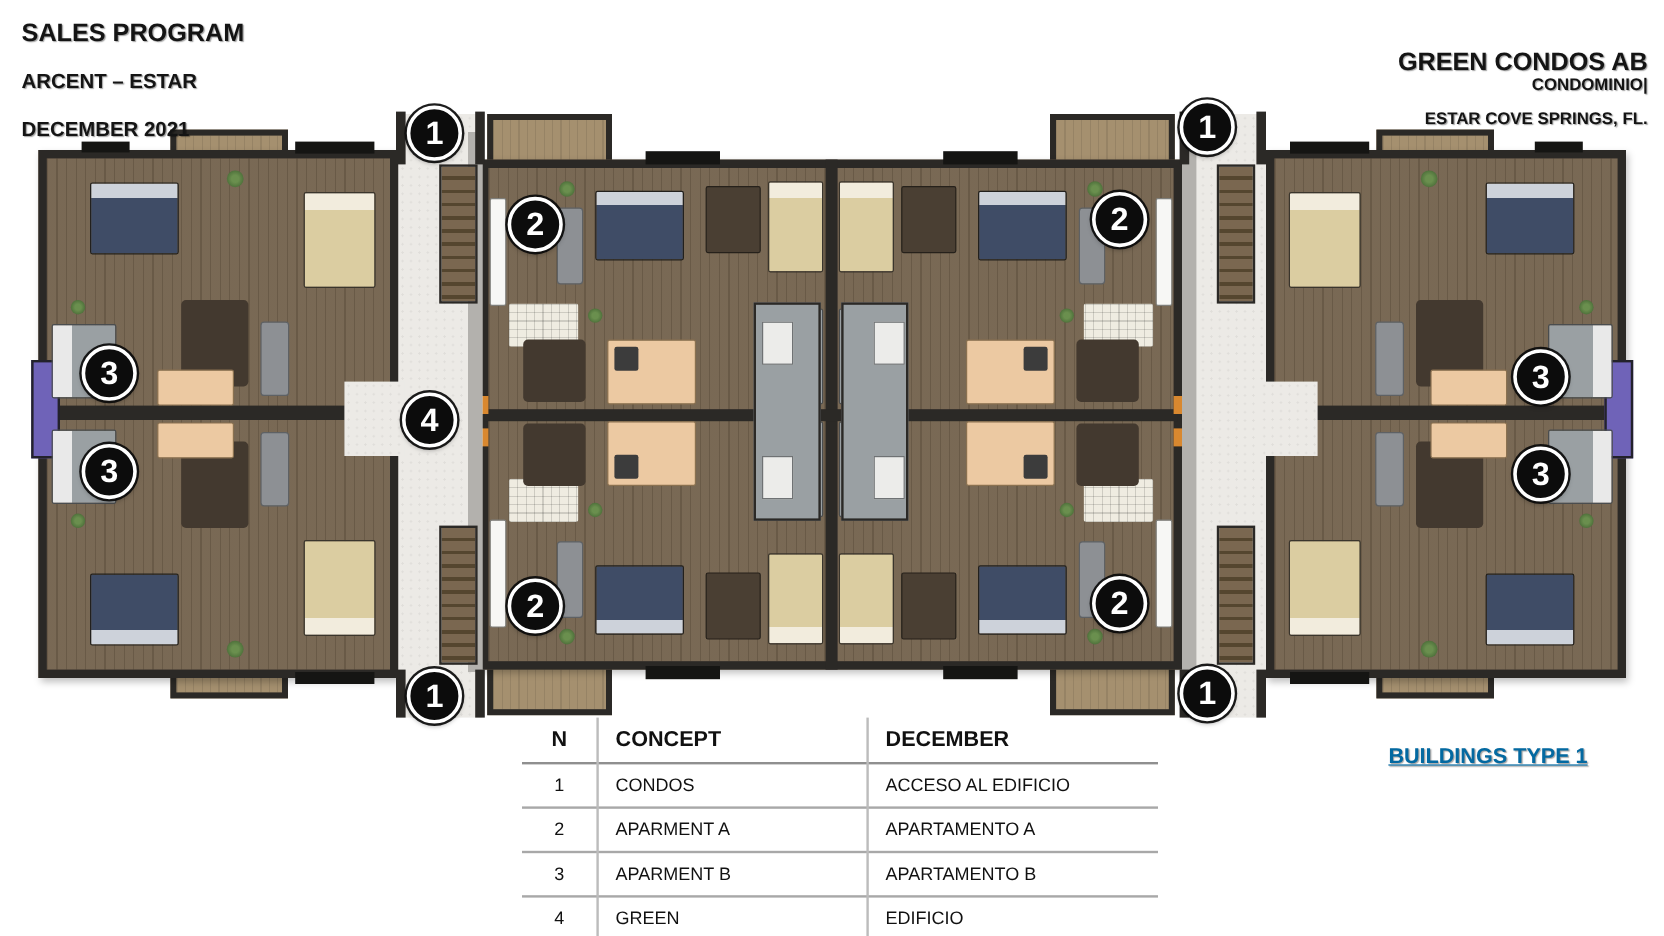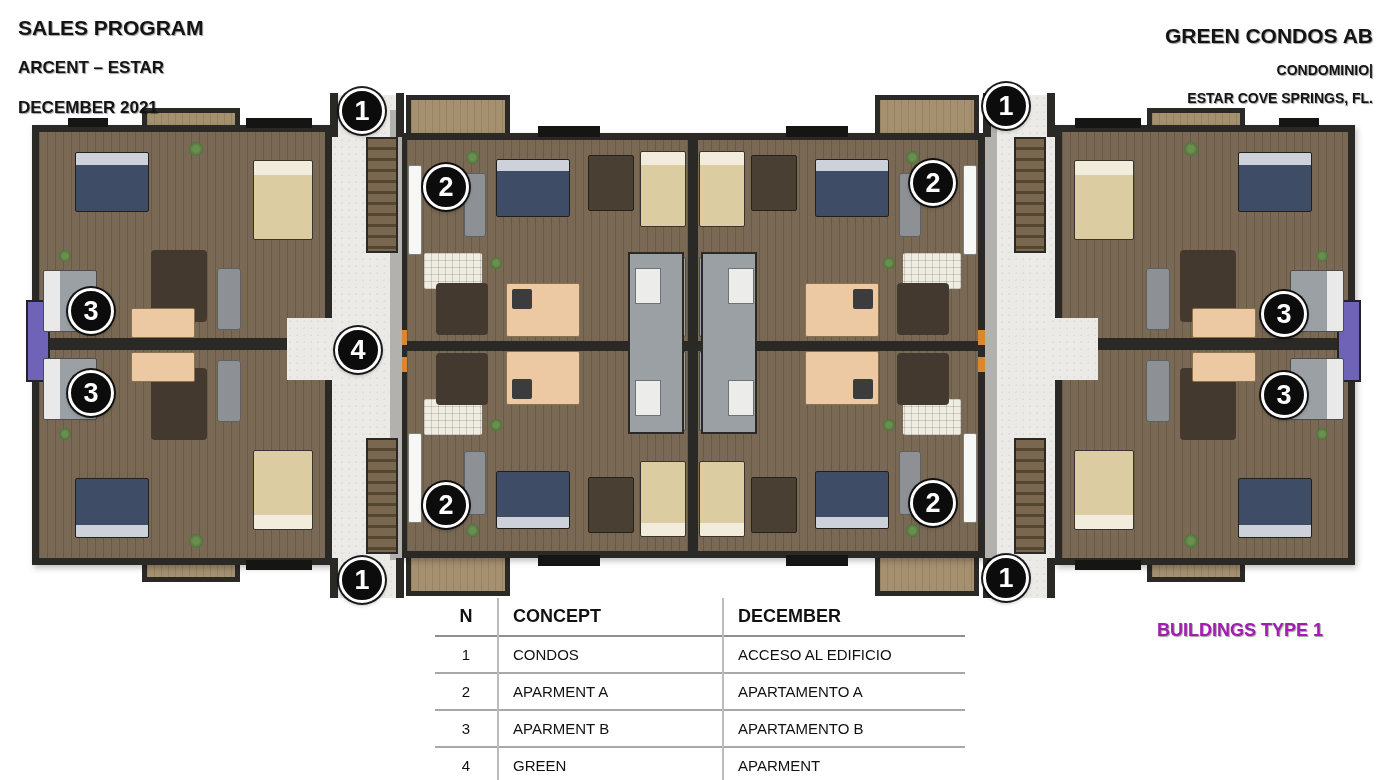--- a/index.html
+++ b/index.html
@@ -6,21 +6,21 @@
   .canvas{position:relative;width:1387px;height:780px;background:#ffffff;overflow:hidden;
           font-family:"Liberation Sans",sans-serif;color:#111;}
   .abs{position:absolute;}
 
   
   .hdr{position:absolute;font-weight:800;color:#141414;text-shadow:1px 1px 1px rgba(0,0,0,.38);white-space:nowrap;}
   .hdr-l1{left:18px;top:16px;font-size:21px;}
   .hdr-l2{left:18px;top:58px;font-size:17px;}
   .hdr-l3{left:18px;top:98px;font-size:17px;}
   .hdr-r{right:14px;text-align:right;}
-  .hdr-r1{top:24px;font-size:21px;}
+  .hdr-r1{top:40px;font-size:21px;}
   .hdr-r2{top:62px;font-size:14px;}
   .hdr-r3{top:90px;font-size:14px;}
 
   
   .bldg{position:absolute;box-sizing:border-box;border:7px solid #2b2926;
         background-color:#75644f;
         background-image:repeating-linear-gradient(90deg,rgba(0,0,0,.10) 0 1px,rgba(255,255,255,.03) 1px 8px);
         box-shadow:2px 3px 6px rgba(0,0,0,.25);}
   .balcony{position:absolute;box-sizing:border-box;border:5px solid #2b2926;
         background-color:#a5906f;
@@ -72,21 +72,21 @@
   .lg-cell-n{text-align:center;font-size:15px;}
   .lg-cell{padding-left:16px;font-size:15px;}
   .lg-head .lg-cell-n{font-size:18px;font-weight:800;}
   .lg-head .lg-cell{font-size:18px;font-weight:800;}
   .vline{position:absolute;top:0;bottom:0;width:2px;background:#bcbcbc;z-index:1;}
 
   
   .estar{position:absolute;left:72px;top:694px;font-size:58px;letter-spacing:2px;font-weight:500;
          color:#161616;font-family:"DejaVu Sans",sans-serif;text-shadow:1px 1px 1px rgba(0,0,0,.25);}
   .foot-r{position:absolute;left:1100px;top:620px;width:280px;text-align:center;}
-  .foot-line{font-size:18px;font-weight:800;color:#a21caf;text-shadow:1px 1px 1px rgba(0,0,0,.38);}
+  .foot-line{font-size:18px;font-weight:800;color:#0369a1;text-shadow:1px 1px 1px rgba(0,0,0,.38);text-decoration:underline;}
   .foot-line2{margin-top:21px;}
   .arcent-row{display:flex;align-items:center;justify-content:center;margin-top:13px;text-align:left;}
   .arcent-mark{width:62px;height:62px;flex:0 0 62px;
       background:linear-gradient(135deg,#2e2a72 0 13%,#ffffff 13% 23%,#2e2a72 23% 39%,#ffffff 39% 49%,#2e2a72 49% 100%);}
   .arcent-name{font-size:40px;font-weight:700;color:#2e2a72;letter-spacing:3px;line-height:.9;margin-left:6px;}
   .arcent-tag{font-size:15px;font-weight:700;color:#2e2a72;letter-spacing:.5px;margin-left:10px;margin-top:2px;}
 </style>
 </head>
 <body>
 
@@ -309,21 +309,21 @@
       <div class="lg-cell">APARTAMENTO A</div>
     </div>
     <div class="lg-row">
       <div class="lg-cell-n">3</div>
       <div class="lg-cell">APARMENT B</div>
       <div class="lg-cell">APARTAMENTO B</div>
     </div>
     <div class="lg-row">
       <div class="lg-cell-n">4</div>
       <div class="lg-cell">GREEN</div>
-      <div class="lg-cell">APARMENT</div>
+      <div class="lg-cell">EDIFICIO</div>
     </div>
   </div>
 
 
   <div class="foot-r">
     <div class="foot-line">BUILDINGS TYPE 1</div>
   </div>
 
 </div>
 

